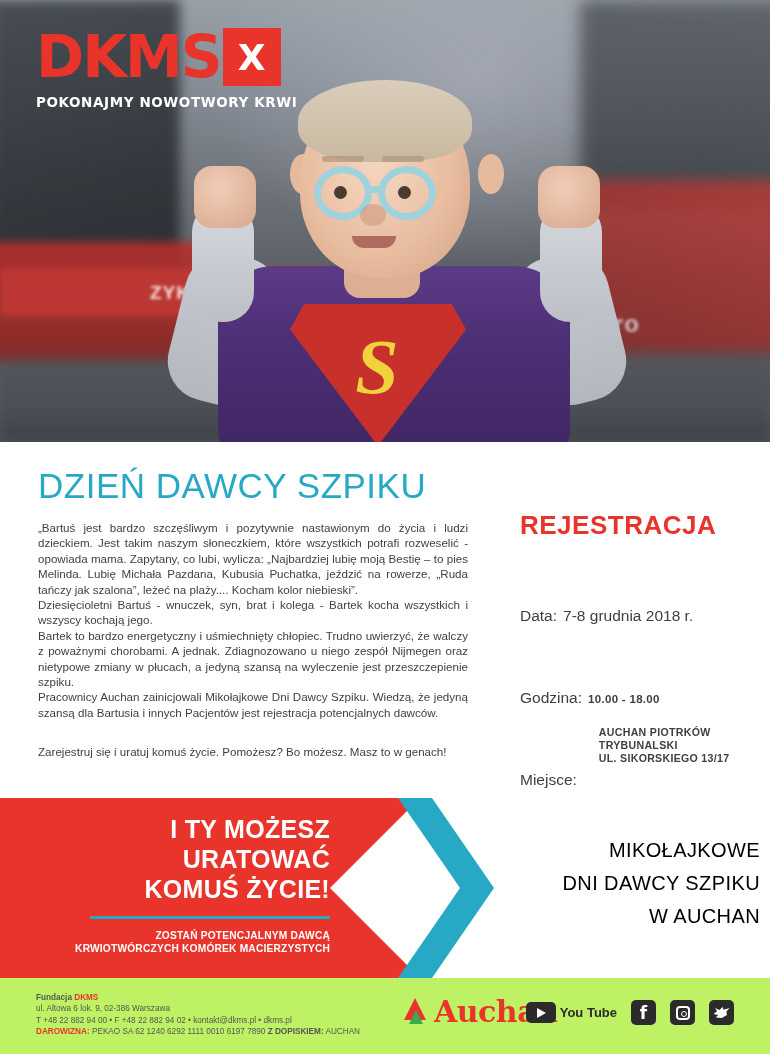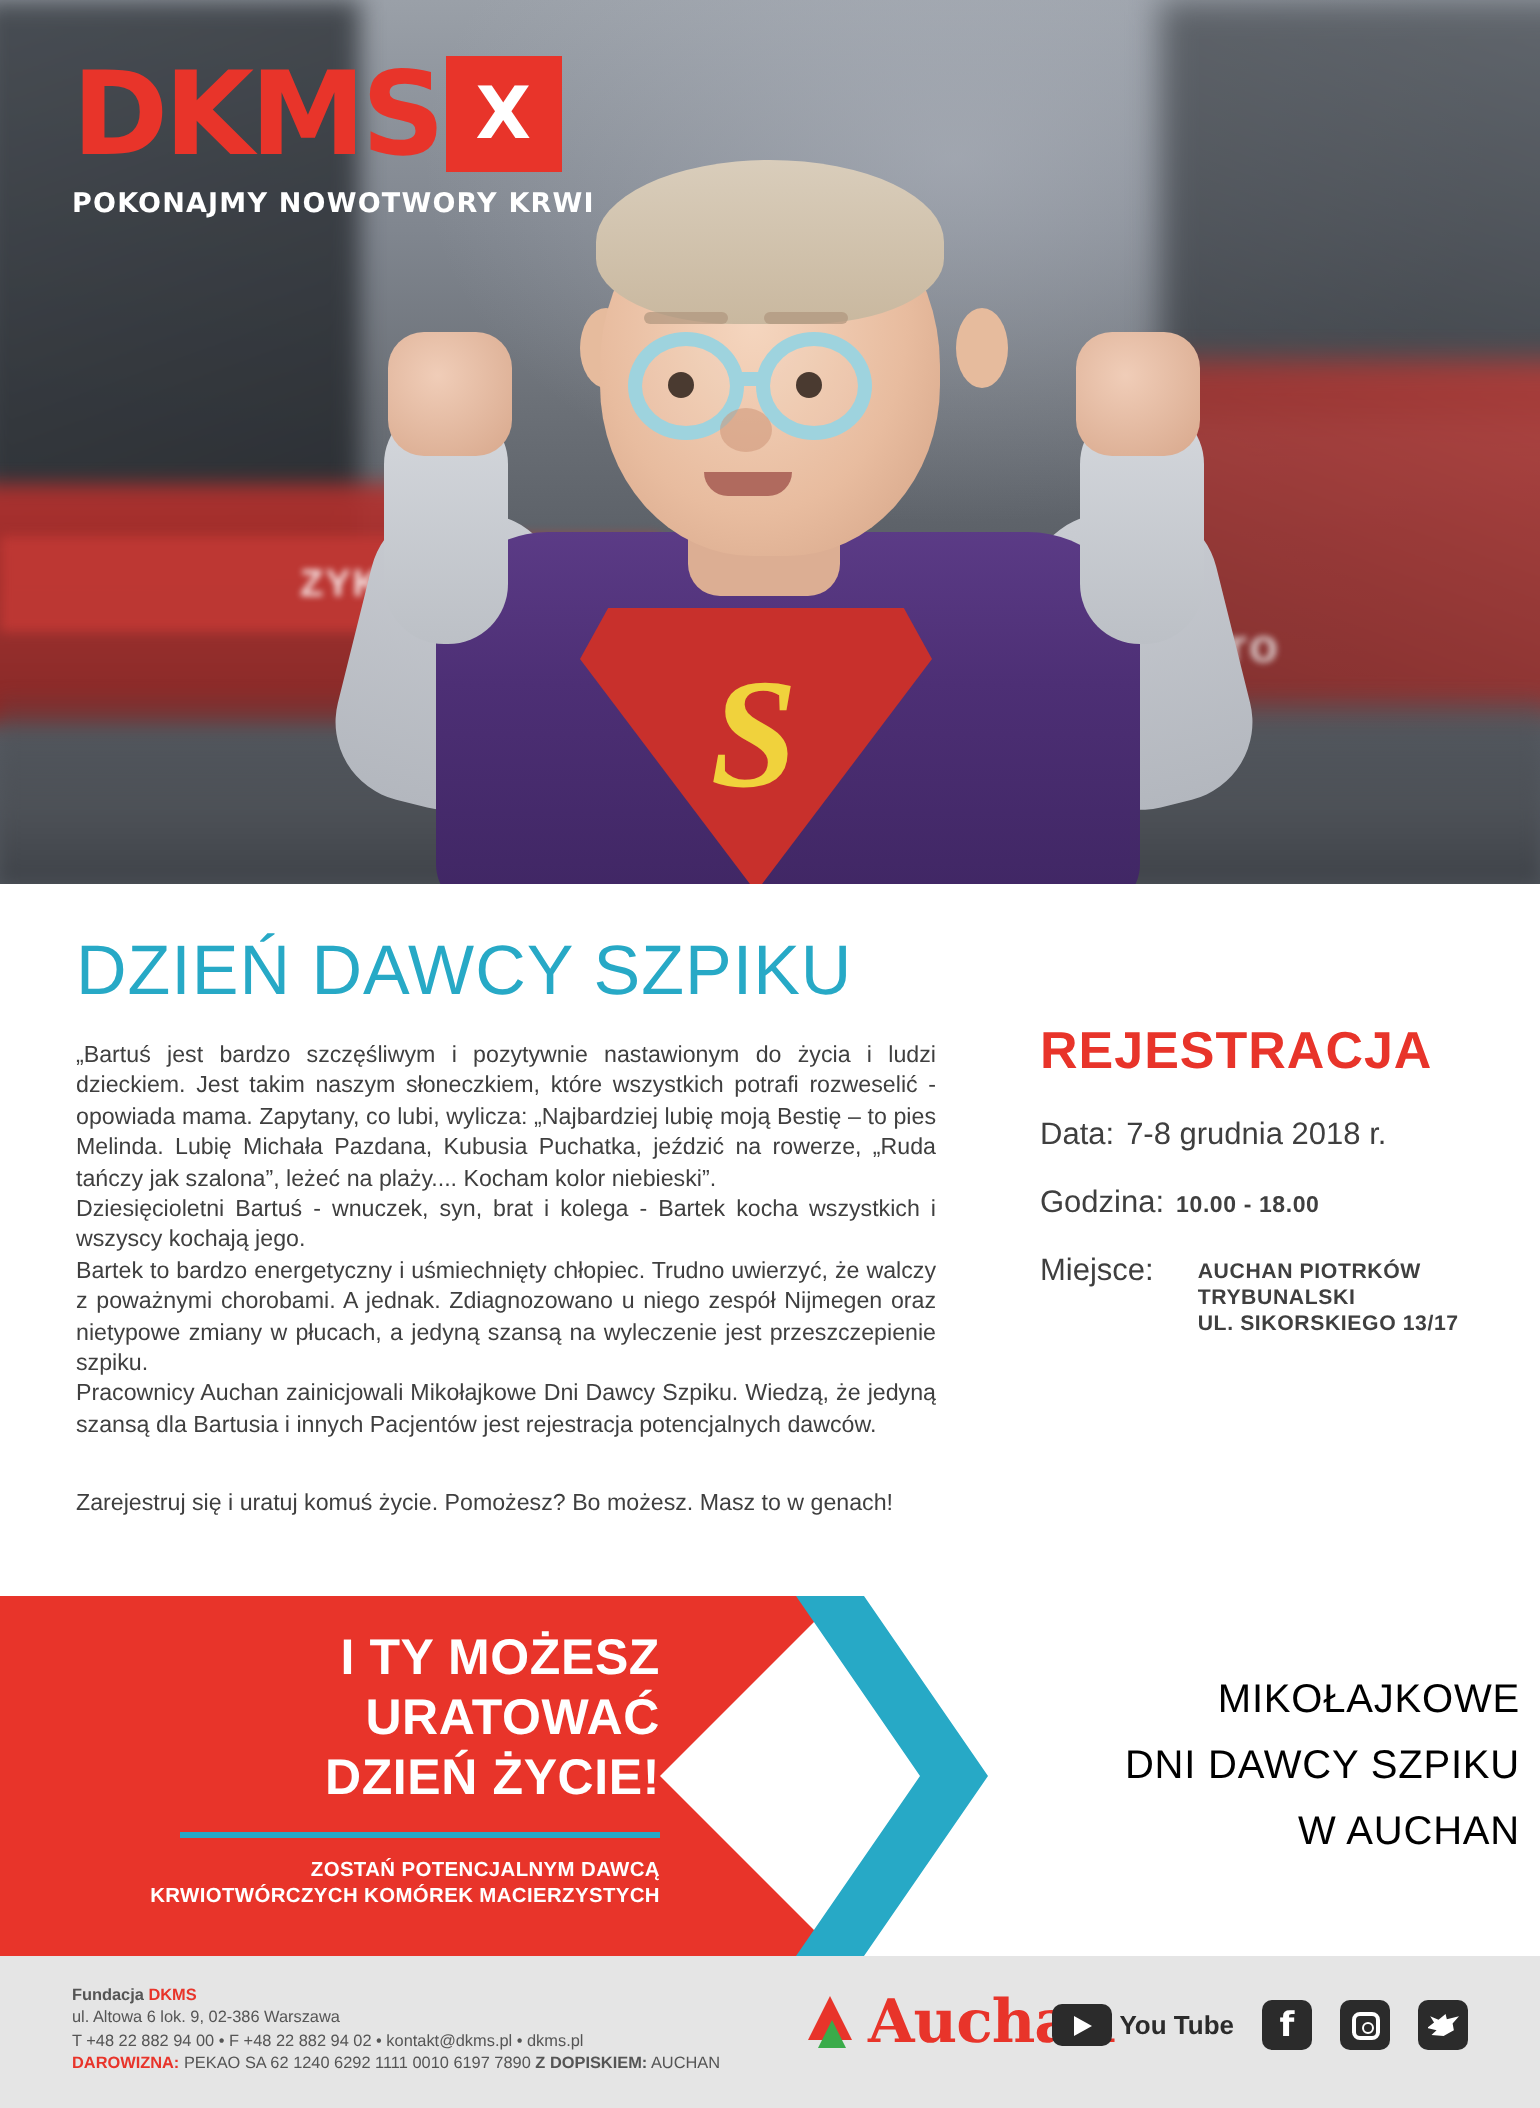--- a/index.html
+++ b/index.html
@@ -302,20 +302,21 @@
     font-weight: 700;
     color: #e8342a;
     letter-spacing: 0.5px;
     margin-bottom: 18px;
   }
   .reg-row { display: flex; align-items: baseline; margin-bottom: 16px; }
   .reg-label {
     font-size: 15.5px;
     color: #3f3f3f;
     white-space: nowrap;
+    margin-top: 48px;
   }
   .reg-value {
     font-size: 15.5px;
     color: #3f3f3f;
     margin-left: 6px;
   }
   .reg-value.small {
     font-size: 11.5px;
     font-weight: 700;
     letter-spacing: .3px;
@@ -386,21 +387,21 @@
     font-size: 20px;
     line-height: 33px;
     letter-spacing: .4px;
   }
 
   
   .footer {
     position: absolute;
     left: 0; top: 978px;
     width: 770px; height: 76px;
-    background: #e5e5e5;
+    background: #bef264;
   }
   .footer-left {
     position: absolute;
     left: 36px; top: 14px;
     font-size: 8.2px;
     line-height: 11.4px;
     color: #555555;
   }
   .footer-left .strong-red { color: #e8342a; font-weight: 700; }
   .footer-left .bold { font-weight: 700; }
@@ -589,21 +590,21 @@
     </div>
   </div>
 
   <div class="banner">
     <div class="banner-red"></div>
     <div class="banner-chevron"></div>
 
     <div class="banner-red-text">
       <div class="brt-l1">I TY MOŻESZ</div>
       <div class="brt-l2">URATOWAĆ</div>
-      <div class="brt-l3">DZIEŃ ŻYCIE!</div>
+      <div class="brt-l3">KOMUŚ ŻYCIE!</div>
       <div class="banner-underline"></div>
       <div class="banner-sub">
         <div>ZOSTAŃ POTENCJALNYM DAWCĄ</div>
         <div>KRWIOTWÓRCZYCH KOMÓREK MACIERZYSTYCH</div>
       </div>
     </div>
 
     <div class="banner-blue-text">
       <div>MIKOŁAJKOWE</div>
       <div>DNI DAWCY SZPIKU</div>

